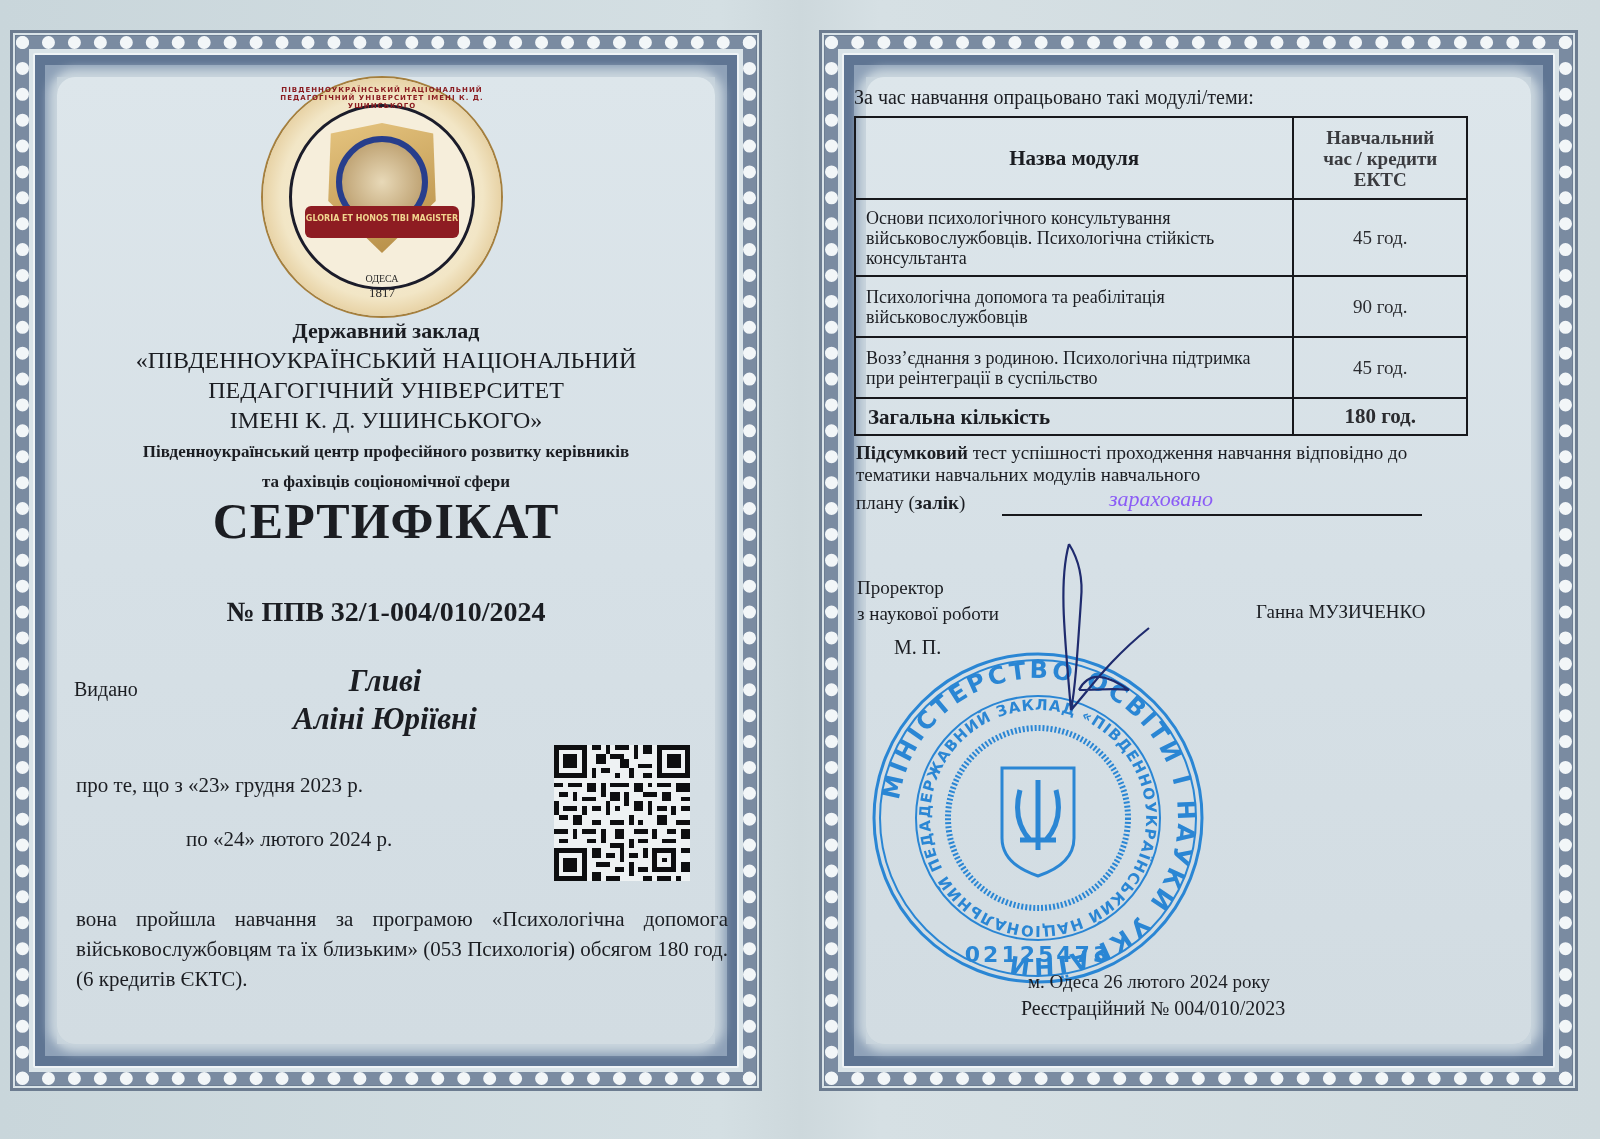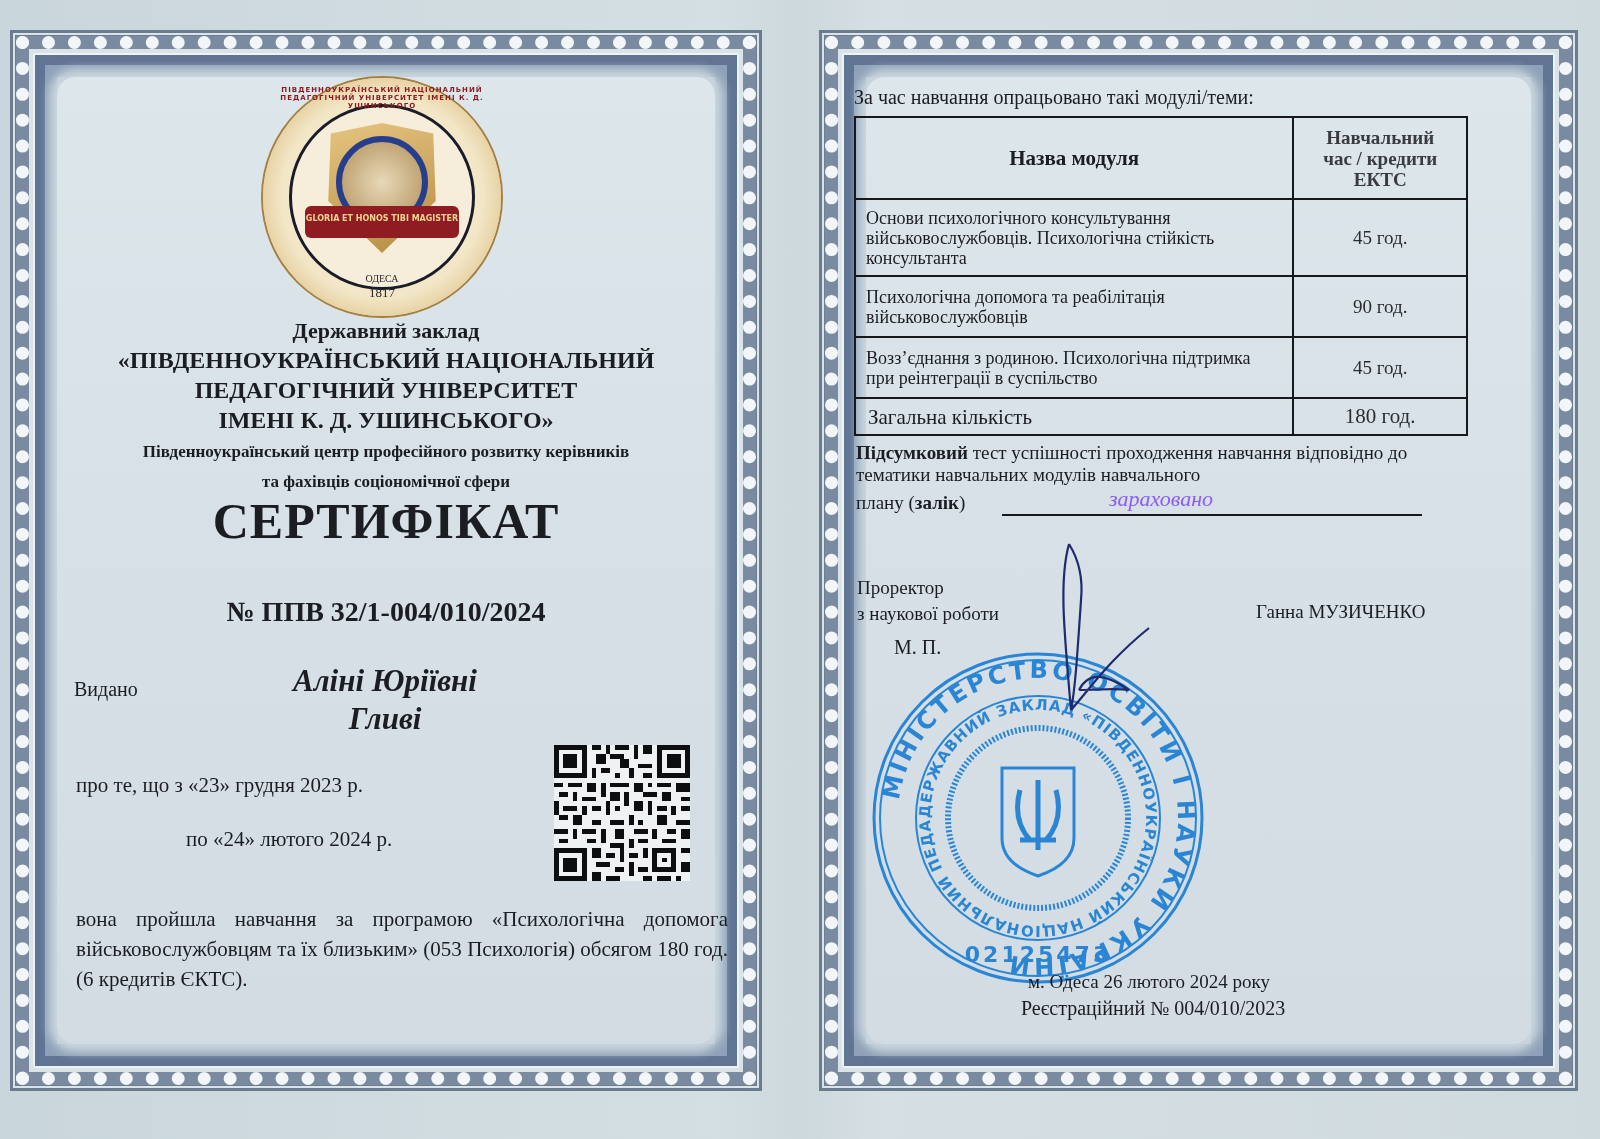--- a/index.html
+++ b/index.html
@@ -78,21 +78,21 @@
     }
     .emblem .city { position: absolute; left: 0; right: 0; top: 195px; text-align: center; font-size: 10px; color: #2a2a2a; }
     .emblem .year { position: absolute; left: 0; right: 0; top: 207px; text-align: center; font-size: 13px; color: #2a2a2a; }
     .emblem .arc-text {
       position: absolute; left: 0; right: 0; top: 8px; text-align: center;
       font-size: 7px; font-weight: bold; color: #8a1a1f; letter-spacing: 1px;
       font-family: "DejaVu Sans", sans-serif;
     }
 
     .inst-type { top: 288px; font-size: 22px; font-weight: bold; }
-    .inst-name { top: 315px; font-size: 24px; font-weight: bold; line-height: 30px; }
+    .inst-name { top: 315px; font-size: 24px; font-weight: normal; line-height: 30px; }
     .center-name { top: 407px; font-size: 17px; font-weight: bold; line-height: 30px; }
     .cert-title { top: 462px; font-size: 50px; font-weight: bold; letter-spacing: 1px; }
     .cert-number { top: 566px; font-size: 28px; font-weight: bold; }
 
     .issued-label { position: absolute; left: 64px; top: 648px; font-size: 20px; }
     .recipient { position: absolute; left: 225px; width: 300px; text-align: center; top: 632px; font-size: 31px; font-weight: bold; font-style: italic; line-height: 38px; }
     .date-from { position: absolute; left: 66px; top: 743px; font-size: 21px; }
     .date-to { position: absolute; left: 176px; top: 797px; font-size: 21px; }
     .qr {
       position: absolute; left: 544px; top: 715px; width: 136px; height: 136px;
@@ -115,21 +115,21 @@
       vertical-align: middle;
     }
     table.modules th { font-weight: bold; }
     table.modules th.name-col { width: 440px; height: 82px; font-size: 21px; text-align: center; }
     table.modules th.hours-col { width: 174px; font-size: 19px; line-height: 21px; text-align: center; color: #3a3b3f; }
     table.modules td.mod-name { padding: 2px 10px; line-height: 20px; font-size: 18px; }
     table.modules td.mod-hours { text-align: center; font-size: 19px; color: #2b2c30; }
     table.modules tr.r1 td { height: 77px; }
     table.modules tr.r2 td { height: 61px; }
     table.modules tr.r3 td { height: 61px; }
-    table.modules tr.total td { height: 37px; font-weight: normal; font-size: 21px; }
+    table.modules tr.total td { height: 37px; font-weight: bold; font-size: 21px; }
     table.modules tr.total td.mod-name { padding-left: 12px; }
 
     .final-test { position: absolute; left: 37px; top: 412px; width: 620px; font-size: 19px; line-height: 22px; }
     .final-test b { font-weight: bold; }
     .credit-line { position: absolute; left: 37px; top: 462px; font-size: 19px; }
     .credit-blank {
       position: absolute; left: 183px; top: 460px; width: 420px; height: 26px;
       border-bottom: 2px solid #17181c;
     }
     .credit-value {
@@ -177,22 +177,22 @@
     </div>
     <div class="center center-name">
       <div>Південноукраїнський центр професійного розвитку керівників</div>
       <div>та фахівців соціономічної сфери</div>
     </div>
     <div class="center cert-title">СЕРТИФІКАТ</div>
     <div class="center cert-number">№ ППВ 32/1-004/010/2024</div>
 
     <div class="issued-label">Видано</div>
     <div class="recipient">
+      <div>Гливі</div>
       <div>Аліні Юріївні</div>
-      <div>Гливі</div>
     </div>
     <div class="date-from">про те, що з «23» грудня 2023 р.</div>
     <div class="date-to">по «24» лютого 2024 р.</div>
 
     <div class="qr">
       <svg width="136" height="136" viewBox="0 0 29 29" shape-rendering="crispEdges">
         <rect width="29" height="29" fill="#eef2f3"></rect>
         <g fill="#0d0e10">
           <path d="M0 0h7v7h-7zM1 1v5h5v-5zM2 2h3v3h-3z"></path>
           <path d="M22 0h7v7h-7zM23 1v5h5v-5zM24 2h3v3h-3z"></path>

